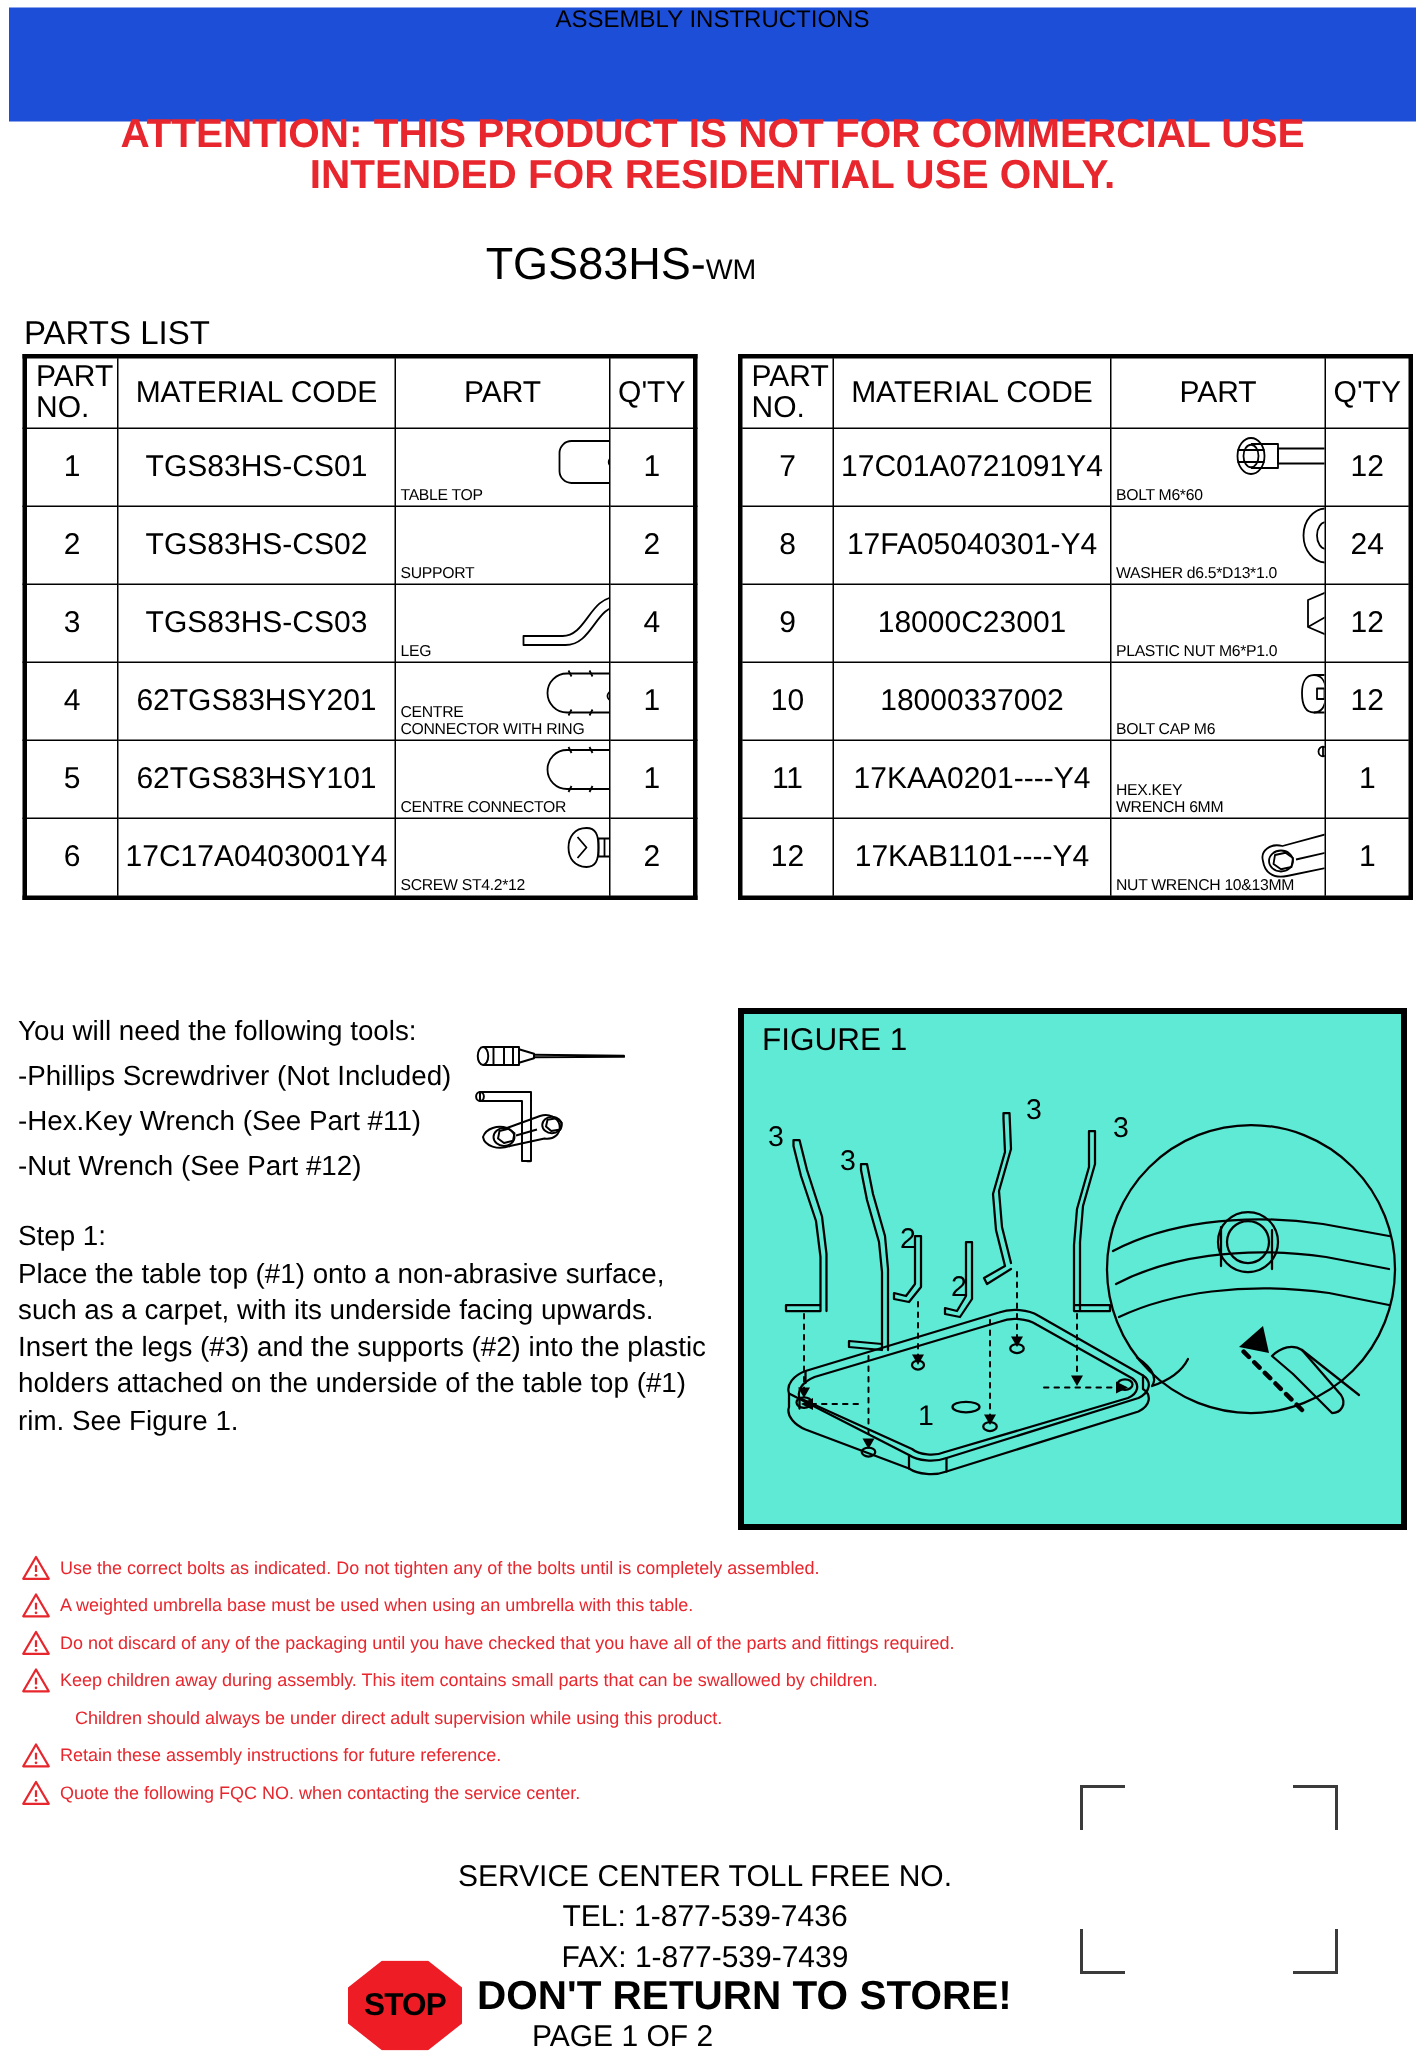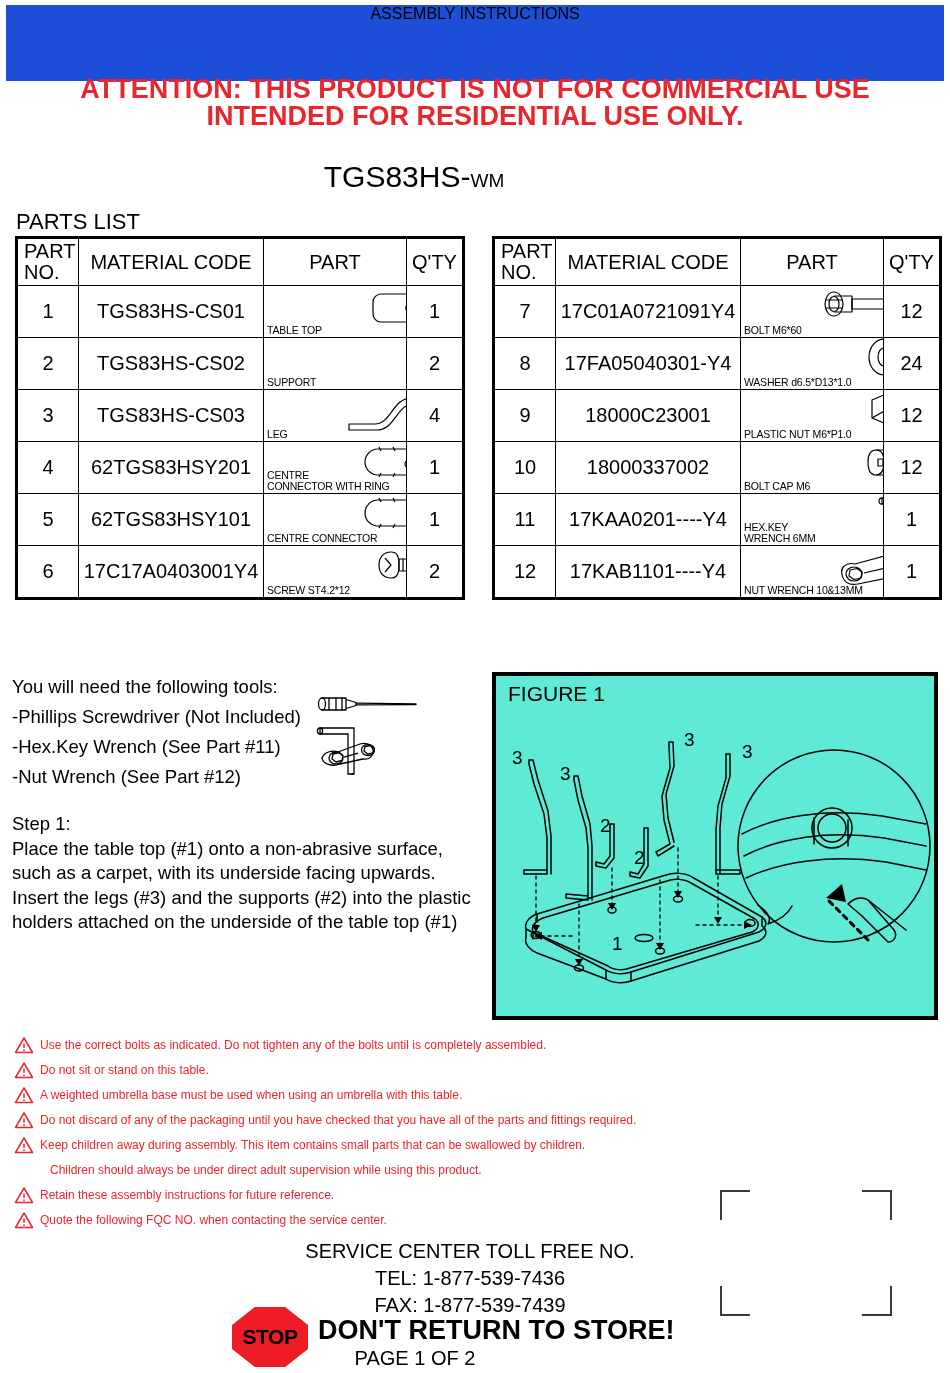--- a/index.html
+++ b/index.html
@@ -518,20 +518,21 @@
     </g>
   </svg>
 </div>
 
 <div id="step-block">
   <div>Step 1:</div>
   <div>Place the table top (#1) onto a non-abrasive surface,</div>
   <div>such as a carpet, with its underside facing upwards.</div>
   <div>Insert the legs (#3) and the supports (#2) into the plastic</div>
   <div>holders attached on the underside of the table top (#1)</div>
+  <div>rim. See Figure 1.</div>
 </div>
 
 <div id="figure-box">
   <div id="figure-label">FIGURE 1</div>
   <svg id="figure-art" viewBox="0 0 438 340">
     <g fill="none" stroke="#000" stroke-width="1.5" stroke-linejoin="round" stroke-linecap="round">
 
       <path d="M36 254 L92 208 L210 208 L264 232 L250 272 L150 300 L48 278 Z" opacity="0"></path>
       <path d="M30 253 C28 247 33 241 41 238 L170 199 C178 196 190 197 196 201
                L266 241 C272 245 271 252 263 256 L135 296 C127 299 116 298 110 294 Z"></path>
@@ -622,27 +623,20 @@
 </div>
 
 <div id="warnings">
     <div class="warn-row"><span class="warn-icon"><svg viewBox="0 0 20 18" width="20" height="18">
           <g fill="none" stroke="#e8262d" stroke-width="1.5" stroke-linejoin="round">
   <path d="M10 2 L18.5 16.5 L1.5 16.5 Z"></path>
             <path d="M10 7.5 L10 12"></path>
           </g>
           <circle cx="10" cy="14.2" r="0.9" fill="#e8262d"></circle>
         </svg></span><span>Use the correct bolts as indicated. Do not tighten any of the bolts until is completely assembled.</span></div>
-    <div class="warn-row"><span class="warn-icon"><svg viewBox="0 0 20 18" width="20" height="18">
-          <g fill="none" stroke="#e8262d" stroke-width="1.5" stroke-linejoin="round">
-  <path d="M10 2 L18.5 16.5 L1.5 16.5 Z"></path>
-            <path d="M10 7.5 L10 12"></path>
-          </g>
-          <circle cx="10" cy="14.2" r="0.9" fill="#e8262d"></circle>
-        </svg></span><span>Do not sit or stand on this table.</span></div>
     <div class="warn-row"><span class="warn-icon"><svg viewBox="0 0 20 18" width="20" height="18">
           <g fill="none" stroke="#e8262d" stroke-width="1.5" stroke-linejoin="round">
   <path d="M10 2 L18.5 16.5 L1.5 16.5 Z"></path>
             <path d="M10 7.5 L10 12"></path>
           </g>
           <circle cx="10" cy="14.2" r="0.9" fill="#e8262d"></circle>
         </svg></span><span>A weighted umbrella base must be used when using an umbrella with this table.</span></div>
     <div class="warn-row"><span class="warn-icon"><svg viewBox="0 0 20 18" width="20" height="18">
           <g fill="none" stroke="#e8262d" stroke-width="1.5" stroke-linejoin="round">
   <path d="M10 2 L18.5 16.5 L1.5 16.5 Z"></path>

